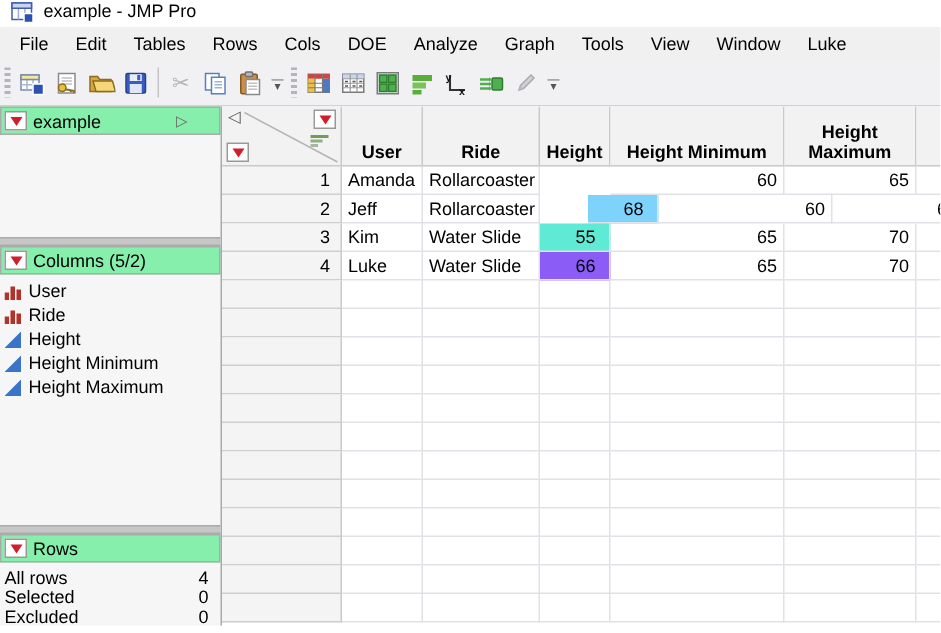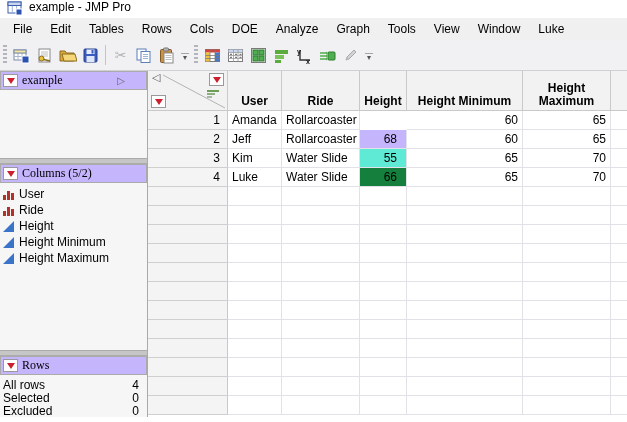--- a/index.html
+++ b/index.html
@@ -25,21 +25,21 @@
   .tsep { width:1px; height:20px; background:#c3c3c9; margin:0 3px; }
   .tbtn { width:23px; height:23px; display:flex; align-items:center; justify-content:center; border-radius:2px; }
   .overflow { width:12px; height:22px; display:flex; flex-direction:column; align-items:center; justify-content:center; color:#555; font-size:8px; line-height:5px; margin:0 1px; }
   .scissors { font-size:14px; color:#b3b3b6; }
 
   
   .content { display:flex; height:346px; }
 
   
   .sidebar { width:148px; background:#f6f6f6; display:flex; flex-direction:column; border-right:1px solid #a9a9a9; }
-  .panel-header { height:19px; flex:0 0 19px; background:#c4b5fd; border:1px solid #ababab; display:flex; align-items:center; padding:0 21px 0 2px; gap:4px;font-family:Liberation Serif, serif; }
+  .panel-header { height:19px; flex:0 0 19px; background:#86efac; border:1px solid #ababab; display:flex; align-items:center; padding:0 21px 0 2px; gap:4px; }
   .panel-title { flex:1; white-space:nowrap; overflow:hidden; }
   .red-tri-btn { width:15px; height:13px; flex:0 0 15px; background:#fff; border:1px solid #999; display:flex; align-items:center; justify-content:center; }
   .red-tri { width:0; height:0; border-left:4px solid transparent; border-right:4px solid transparent; border-top:6px solid #ce1f2d; }
   .open-tri { color:#666; font-size:10px; }
   .panel-splitter { height:6px; flex:0 0 6px; background:#c6c6c6; border-top:1px solid #ababab; border-bottom:1px solid #ababab; }
   .example-body { height:68px; flex:0 0 68px; }
   .columns-body { flex:1 1 auto; overflow:hidden; padding-top:3px; }
   .col-item { height:16px; display:flex; align-items:center; gap:5px; padding-left:3px; }
   .rows-body { flex:0 0 auto; padding-top:3px; overflow:hidden; }
   .rows-line { height:13px; display:flex; align-items:center; justify-content:space-between; padding:0 8px 0 3px; }
@@ -337,39 +337,39 @@
       <div class="d c-ride left">Rollarcoaster</div>
       <div class="d c-height num" style="background-color: rgb(42, 99, 221); margin-top: 47px;">59</div>
       <div class="d c-min num">60</div>
       <div class="d c-max num">65</div>
       <div class="d c-fill"></div>
     </div>
     <div class="g-row">
       <div class="rowhdr">2</div>
       <div class="d c-user left">Jeff</div>
       <div class="d c-ride left">Rollarcoaster</div>
-      <div class="d c-height num" style="background-color: #c4b5fd;">68</div>
+      <div class="d c-height num" style="background-color: #7dd3fc; margin-left: 32px;">68</div>
       <div class="d c-min num">60</div>
       <div class="d c-max num">65</div>
       <div class="d c-fill"></div>
     </div>
     <div class="g-row">
       <div class="rowhdr">3</div>
       <div class="d c-user left">Kim</div>
       <div class="d c-ride left">Water Slide</div>
       <div class="d c-height num" style="background-color: #5eead4;">55</div>
       <div class="d c-min num">65</div>
       <div class="d c-max num">70</div>
       <div class="d c-fill"></div>
     </div>
     <div class="g-row">
       <div class="rowhdr">4</div>
       <div class="d c-user left">Luke</div>
       <div class="d c-ride left">Water Slide</div>
-      <div class="d c-height num" style="background-color: #15803d;">66</div>
+      <div class="d c-height num" style="background-color: #8b5cf6;">66</div>
       <div class="d c-min num">65</div>
       <div class="d c-max num">70</div>
       <div class="d c-fill"></div>
     </div>
 
     <div id="empty-rows" style="display:contents"><div class="g-row">
           <div class="rowhdr"></div>
           <div class="d c-user"></div>
           <div class="d c-ride"></div>
           <div class="d c-height"></div>

